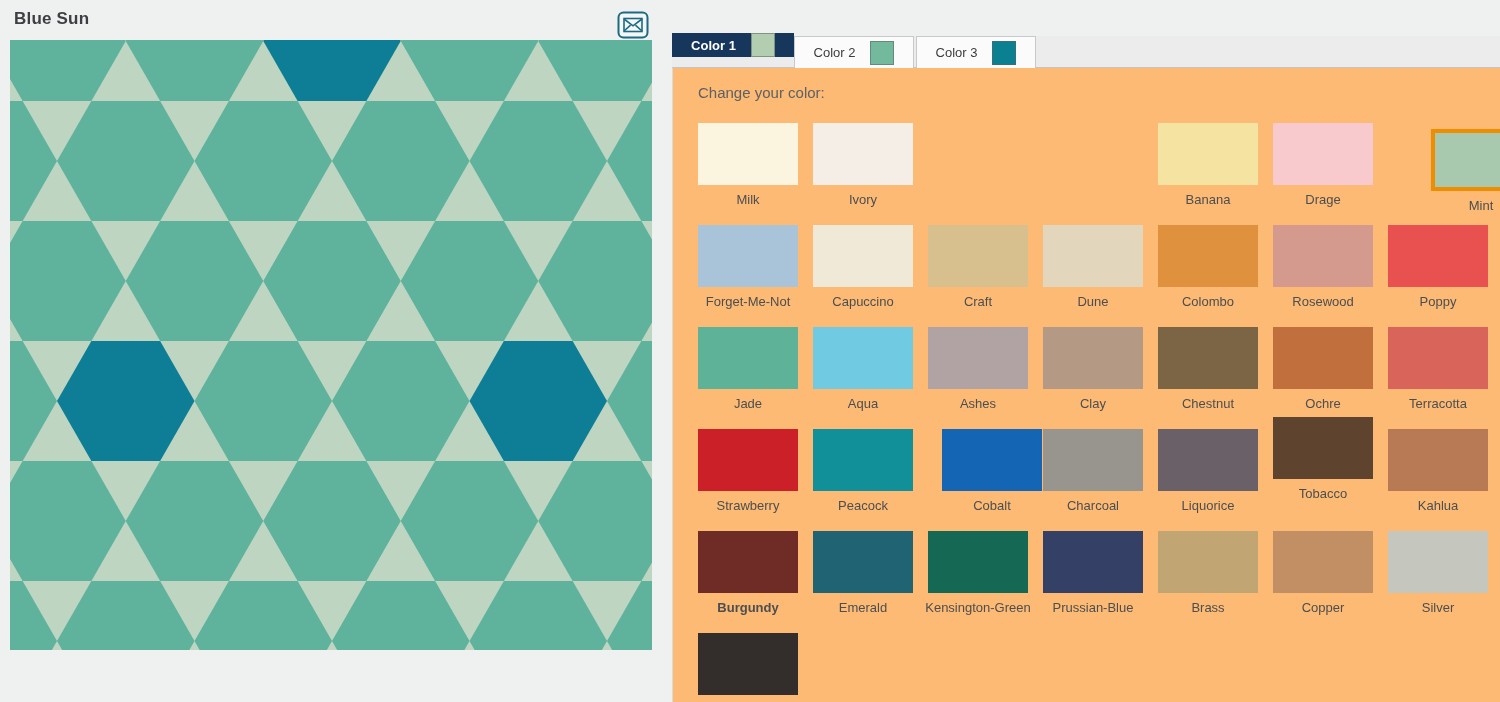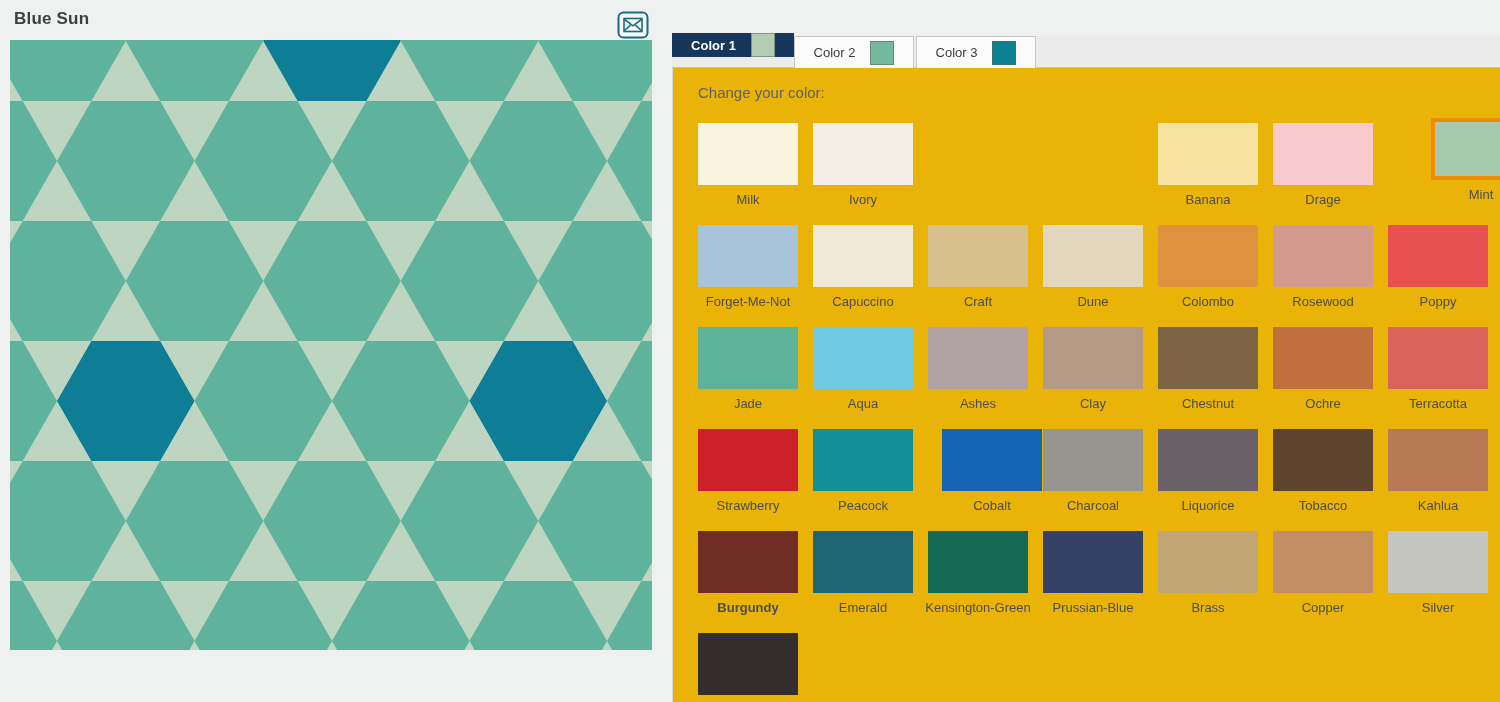--- a/index.html
+++ b/index.html
@@ -12,21 +12,21 @@
   .pattern-box { position:absolute; left:10px; top:40px; width:642px; height:610px; }
   .pattern-box svg { display:block; }
 
   
   .tabstrip { position:absolute; left:672px; top:36px; width:828px; height:32px; background:#ececec; border-bottom:1px solid #c3c4c4; }
   .tab { position:absolute; bottom:0; height:32px; display:flex; align-items:center; justify-content:center; gap:15px; cursor:pointer; font-size:13px; color:#3a3c3e; background:#fbfbfb; border:1px solid #c9c9c9; border-bottom:none; }
   .tab.selected { height:24px; background:#17365c; color:#ffffff; border:none; font-weight:700; }
   .tab-swatch { width:24px; height:24px; border:1px solid rgba(90,100,95,.55); }
 
   
-  .content-panel { position:absolute; left:672px; top:68px; width:828px; height:634px; background:#eab308; border-left:1px solid #dadada; }
+  .content-panel { position:absolute; left:672px; top:68px; width:828px; height:634px; background:#fdba74; border-left:1px solid #dadada; }
   .panel-heading { position:absolute; left:25px; top:16px; font-size:15px; color:#5e6063; }
 
   .swatch-cell { position:absolute; width:100px; }
   .swatch-btn { display:block; width:100px; height:62px; border:none; cursor:pointer; padding:0; }
   .swatch-btn.selected { border:4px solid #ef8d00; }
   .swatch-label { width:116px; margin-left:-8px; margin-top:7px; text-align:center; font-size:13px; line-height:15px; color:#4c4e50; word-wrap:break-word; }
 </style>
 </head>
 <body>
 
@@ -108,21 +108,21 @@
         <div class="swatch-label">Ivory</div>
       </div>
       <div class="swatch-cell" style="left: 485px; top: 55px;">
         <button class="swatch-btn" style="background: rgb(245, 227, 161);"></button>
         <div class="swatch-label">Banana</div>
       </div>
       <div class="swatch-cell" style="left: 600px; top: 55px;">
         <button class="swatch-btn" style="background: rgb(248, 202, 205);"></button>
         <div class="swatch-label">Drage</div>
       </div>
-      <div class="swatch-cell" style="left: 715px; top: 50px; padding-left: 43px;">
+      <div class="swatch-cell" style="left: 715px; top: 61px; padding-left: 43px;">
         <button class="swatch-btn selected" style="background: rgb(169, 201, 174);"></button>
         <div class="swatch-label">Mint</div>
       </div>
       <div class="swatch-cell" style="left: 25px; top: 157px;">
         <button class="swatch-btn" style="background: rgb(169, 196, 216);"></button>
         <div class="swatch-label">Forget-Me-Not</div>
       </div>
       <div class="swatch-cell" style="left: 140px; top: 157px;">
         <button class="swatch-btn" style="background: rgb(241, 233, 215);"></button>
         <div class="swatch-label">Capuccino</div>
@@ -188,21 +188,21 @@
         <div class="swatch-label">Cobalt</div>
       </div>
       <div class="swatch-cell" style="left: 370px; top: 361px;">
         <button class="swatch-btn" style="background: rgb(151, 149, 142);"></button>
         <div class="swatch-label">Charcoal</div>
       </div>
       <div class="swatch-cell" style="left: 485px; top: 361px;">
         <button class="swatch-btn" style="background: rgb(105, 97, 103);"></button>
         <div class="swatch-label">Liquorice</div>
       </div>
-      <div class="swatch-cell" style="left: 600px; top: 361px;">
+      <div class="swatch-cell" style="left: 600px; top: 349px;">
         <button class="swatch-btn" style="background: rgb(94, 68, 47);"></button>
         <div class="swatch-label">Tobacco</div>
       </div>
       <div class="swatch-cell" style="left: 715px; top: 361px;">
         <button class="swatch-btn" style="background: rgb(184, 122, 85);"></button>
         <div class="swatch-label">Kahlua</div>
       </div>
       <div class="swatch-cell" style="left: 25px; top: 463px; font-weight: bold;">
         <button class="swatch-btn" style="background: rgb(111, 43, 37);"></button>
         <div class="swatch-label">Burgundy</div>

